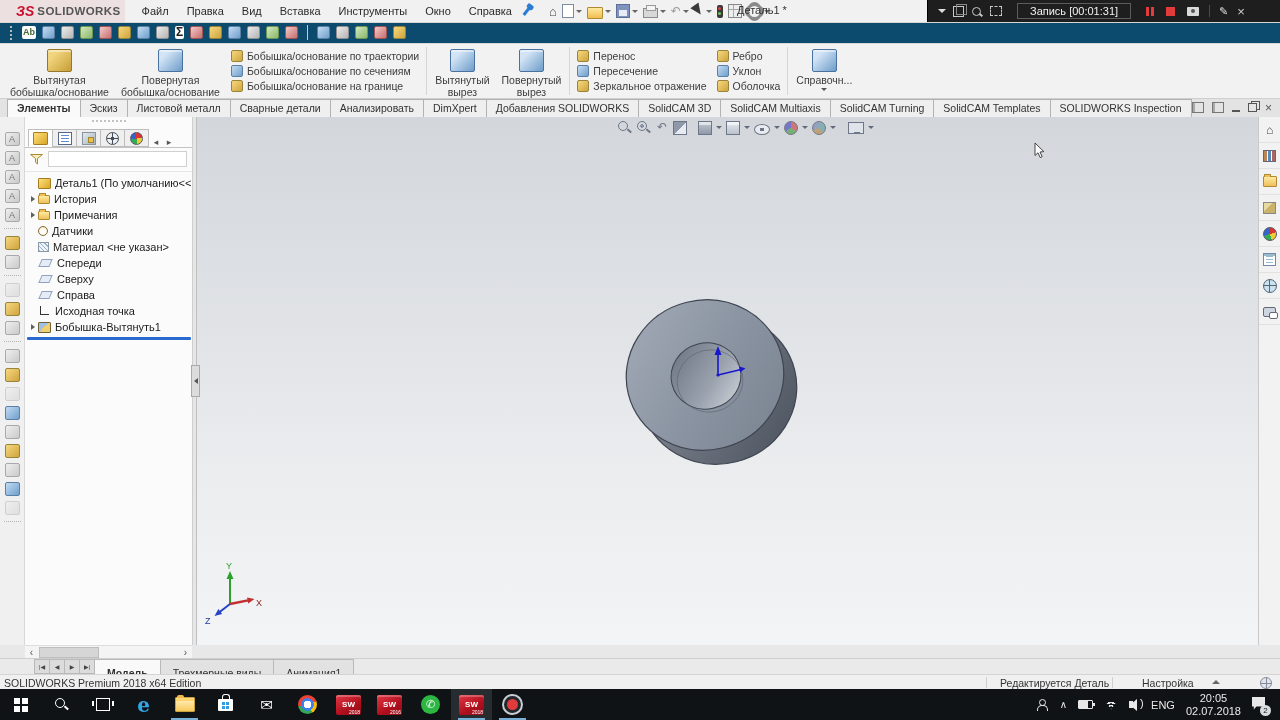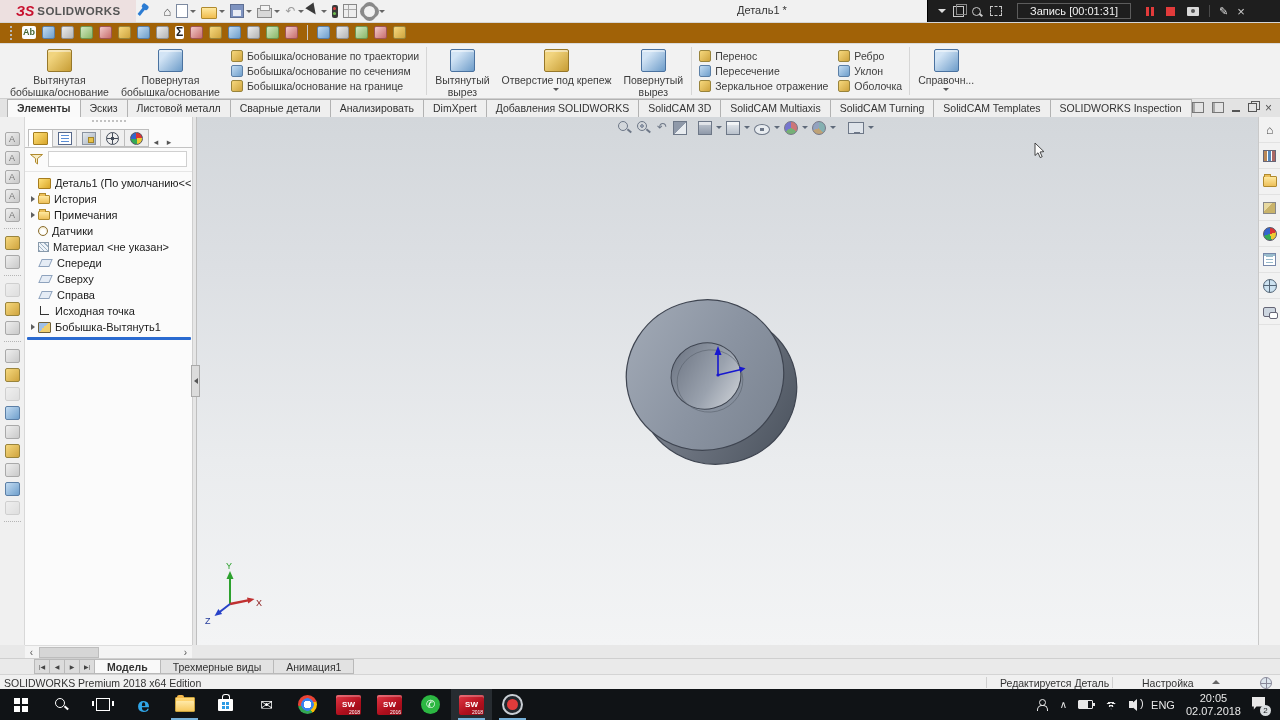--- a/index.html
+++ b/index.html
@@ -2,21 +2,21 @@
 <html><head>
 <meta charset="utf-8">
 <style>
   html,body{margin:0;padding:0}
   body{width:1280px;height:720px;overflow:hidden;position:relative;
        font-family:"Liberation Sans","DejaVu Sans",sans-serif;font-size:11px;color:#333;background:#e8e8e8}
 
   
   #titlebar{position:absolute;left:0;top:0;width:1280px;height:22px;background:#f1f1f1;
             border-bottom:1px solid #d6d6d6;display:flex;align-items:center;z-index:30}
-  #logo{display:flex;align-items:center;height:22px;padding:0 15px 0 16px;background:rgba(216,120,120,.14)}
+  #logo{display:flex;align-items:center;height:22px;padding:0 4px 0 16px;background:rgba(216,120,120,.14)}
   .logo-mark{color:#c8102e;font-weight:bold;font-style:italic;font-size:14px;margin-right:3px}
   .logo-text{font-weight:bold;font-size:11.5px;color:#555;letter-spacing:.4px}
   #menus{display:flex;margin-left:8px}
   .menu-item{padding:4px 9px;color:#2b2b2b}
   .pin{width:3px;height:9px;background:#2b7cd3;transform:rotate(38deg);position:relative;margin:0 10px 0 4px}
   .pin::before{content:"";position:absolute;left:-2px;top:-4px;width:7px;height:5px;background:#2b7cd3;border-radius:2px}
   #qicons{display:flex;align-items:center;margin-left:6px}
   .qi{width:15px;height:13px;margin-left:5px;position:relative;display:inline-block}
   .car{width:0;height:0;border-top:3px solid #666;border-left:3px solid transparent;border-right:3px solid transparent;margin:0 0 0 2px;display:inline-block}
   .qi-home{font-size:13px;line-height:13px;color:#4a4a4a;width:auto}
@@ -48,21 +48,21 @@
   .rec-label{border:1px solid #5c5c5c;padding:1px 12px;margin:0 9px;font-size:11px;color:#f2f2f2;white-space:nowrap}
   .rec-pause{width:2px;height:9px;border-left:3px solid #e23b3b;border-right:3px solid #e23b3b;margin:0 6px}
   .rec-stop{width:9px;height:9px;background:#e23b3b;margin:0 6px}
   .rec-cam{width:12px;height:9px;background:#d9d9d9;border-radius:1px;position:relative;margin:0 6px}
   .rec-cam::after{content:"";position:absolute;left:4px;top:2px;width:4px;height:4px;border-radius:50%;background:#555}
   .rec-sep{width:1px;height:12px;background:#4a4a4a;margin:0 4px}
   .rec-pen{color:#ddd;font-size:11px;margin:0 5px}
   .rec-close{color:#cfcfcf;font-size:13px;margin:0 8px 0 4px}
 
   
-  #quickbar{position:absolute;left:0;top:22px;width:1280px;height:22px;background:#a16207;
+  #quickbar{position:absolute;left:0;top:22px;width:1280px;height:22px;background:#0c4a6e;
             border-bottom:1px solid #dadada;display:flex;align-items:center;padding-left:10px;box-sizing:border-box}
   .grip-v{width:1px;height:14px;border-left:2px dotted #b9b9b9;margin-right:6px}
   .chip{width:13px;height:13px;margin:0 3px;border-radius:2px;border:1px solid #99843c;
         background:linear-gradient(135deg,#f6d87e,#cfa43e);display:inline-block;box-sizing:border-box;flex:none}
   .chip.c1{background:linear-gradient(135deg,#c3dcf2,#6f9fcc);border-color:#5b7fa6}
   .chip.c2{background:linear-gradient(135deg,#ececec,#b5b5b5);border-color:#909090}
   .chip.c3{background:linear-gradient(135deg,#d2e8c0,#8ab86a);border-color:#6f9653}
   .chip.c4{background:linear-gradient(135deg,#f2c9c9,#c86e6e);border-color:#a05555}
   .chip.txt{background:#fdfdfd;border:none;width:auto;font-weight:bold;font-size:12px;line-height:13px;color:#222;padding:0 1px}
   .vdiv{width:1px;height:15px;background:#c9c9c9;margin:0 6px;flex:none}
@@ -194,21 +194,21 @@
            display:flex;align-items:center;box-sizing:border-box}
   .ps-arrow{width:13px;text-align:center;font-size:10px;color:#555;line-height:11px;flex:none}
   .ps-thumb{width:58px;height:9px;background:#d6d6d6;border:1px solid #bdbdbd;margin-left:1px;flex:none}
   .ps-space{flex:1}
 
   
   #sheetbar{position:absolute;left:0;top:658px;width:1280px;height:16px;background:#eaeaea;border-top:1px solid #cfcfcf;
             display:flex;align-items:stretch;padding-left:34px;box-sizing:border-box;font-size:10.5px}
   .sb-nav{width:16px;display:flex;align-items:center;justify-content:center;background:#dcdcdc;
           border:1px solid #b9b9b9;margin-right:-1px;font-size:6px;color:#444;box-sizing:border-box}
-  .sb-tab{padding:0 12px;border:1px solid #b9b9b9;margin-right:-1px;display:flex;align-items:center;background:#e2e2e2;color:#333;box-sizing:border-box}
+  .sb-tab{padding:13px 12px;border:1px solid #b9b9b9;margin-right:-1px;display:flex;align-items:center;background:#e2e2e2;color:#333;box-sizing:border-box}
   .sb-tab.active{background:#f9f9f9;font-weight:bold}
 
   
   #statusbar{position:absolute;left:0;top:674px;width:1280px;height:15px;background:#f0f0f0;border-top:1px solid #d4d4d4;font-size:10.5px;color:#333}
   .st-sep{position:absolute;top:2px;width:1px;height:11px;background:#cfcfcf}
   .st-caret{position:absolute;width:0;height:0;border-bottom:4px solid #666;border-left:4px solid transparent;border-right:4px solid transparent}
   .st-globe{position:absolute;width:10px;height:10px;border:1px solid #889;border-radius:50%;top:2px;
       background:linear-gradient(#889,#889) 50% 0/1px 100% no-repeat,linear-gradient(#889,#889) 0 50%/100% 1px no-repeat,#dde6ee}
 
   
@@ -263,20 +263,29 @@
          color:#15181b;font-size:8px;display:flex;align-items:center;justify-content:center}
 </style>
 </head>
 <body>
 
 <div id="titlebar">
   <div id="logo">
     <span class="logo-mark">ЗS</span>
     <span class="logo-text">SOLIDWORKS</span>
   </div>
+  <div id="menus">
+      <div class="menu-item">Файл</div>
+      <div class="menu-item">Правка</div>
+      <div class="menu-item">Вид</div>
+      <div class="menu-item">Вставка</div>
+      <div class="menu-item">Инструменты</div>
+      <div class="menu-item">Окно</div>
+      <div class="menu-item">Справка</div>
+    </div>
   <span class="pin"></span>
   <div id="qicons">
       <span class="qi qi-home">⌂</span>
       <span class="qi qi-doc"></span>
       <span class="car"></span>
       <span class="qi qi-open"></span>
       <span class="car"></span>
       <span class="qi qi-save"></span>
       <span class="car"></span>
       <span class="qi qi-print"></span>
@@ -355,25 +364,20 @@
       <div class="rb-srow">
         <span class="chip "></span>
         <span class="rb-line">Бобышка/основание на границе</span>
       </div>
     </div>
     <div class="rb-div"></div>
     <div class="rb-big">
       <span class="bi blue"></span>
       <div class="rb-line">Вытянутый</div>
       <div class="rb-line">вырез</div>
-    </div>
-    <div class="rb-big">
-      <span class="bi"></span>
-      <div class="rb-line">Отверстие под крепеж</div>
-      <span class="rb-caret"></span>
     </div>
     <div class="rb-big">
       <span class="bi blue"></span>
       <div class="rb-line">Повернутый</div>
       <div class="rb-line">вырез</div>
     </div>
     <div class="rb-div"></div>
     <div class="rb-stack">
       <div class="rb-srow">
         <span class="chip "></span>

